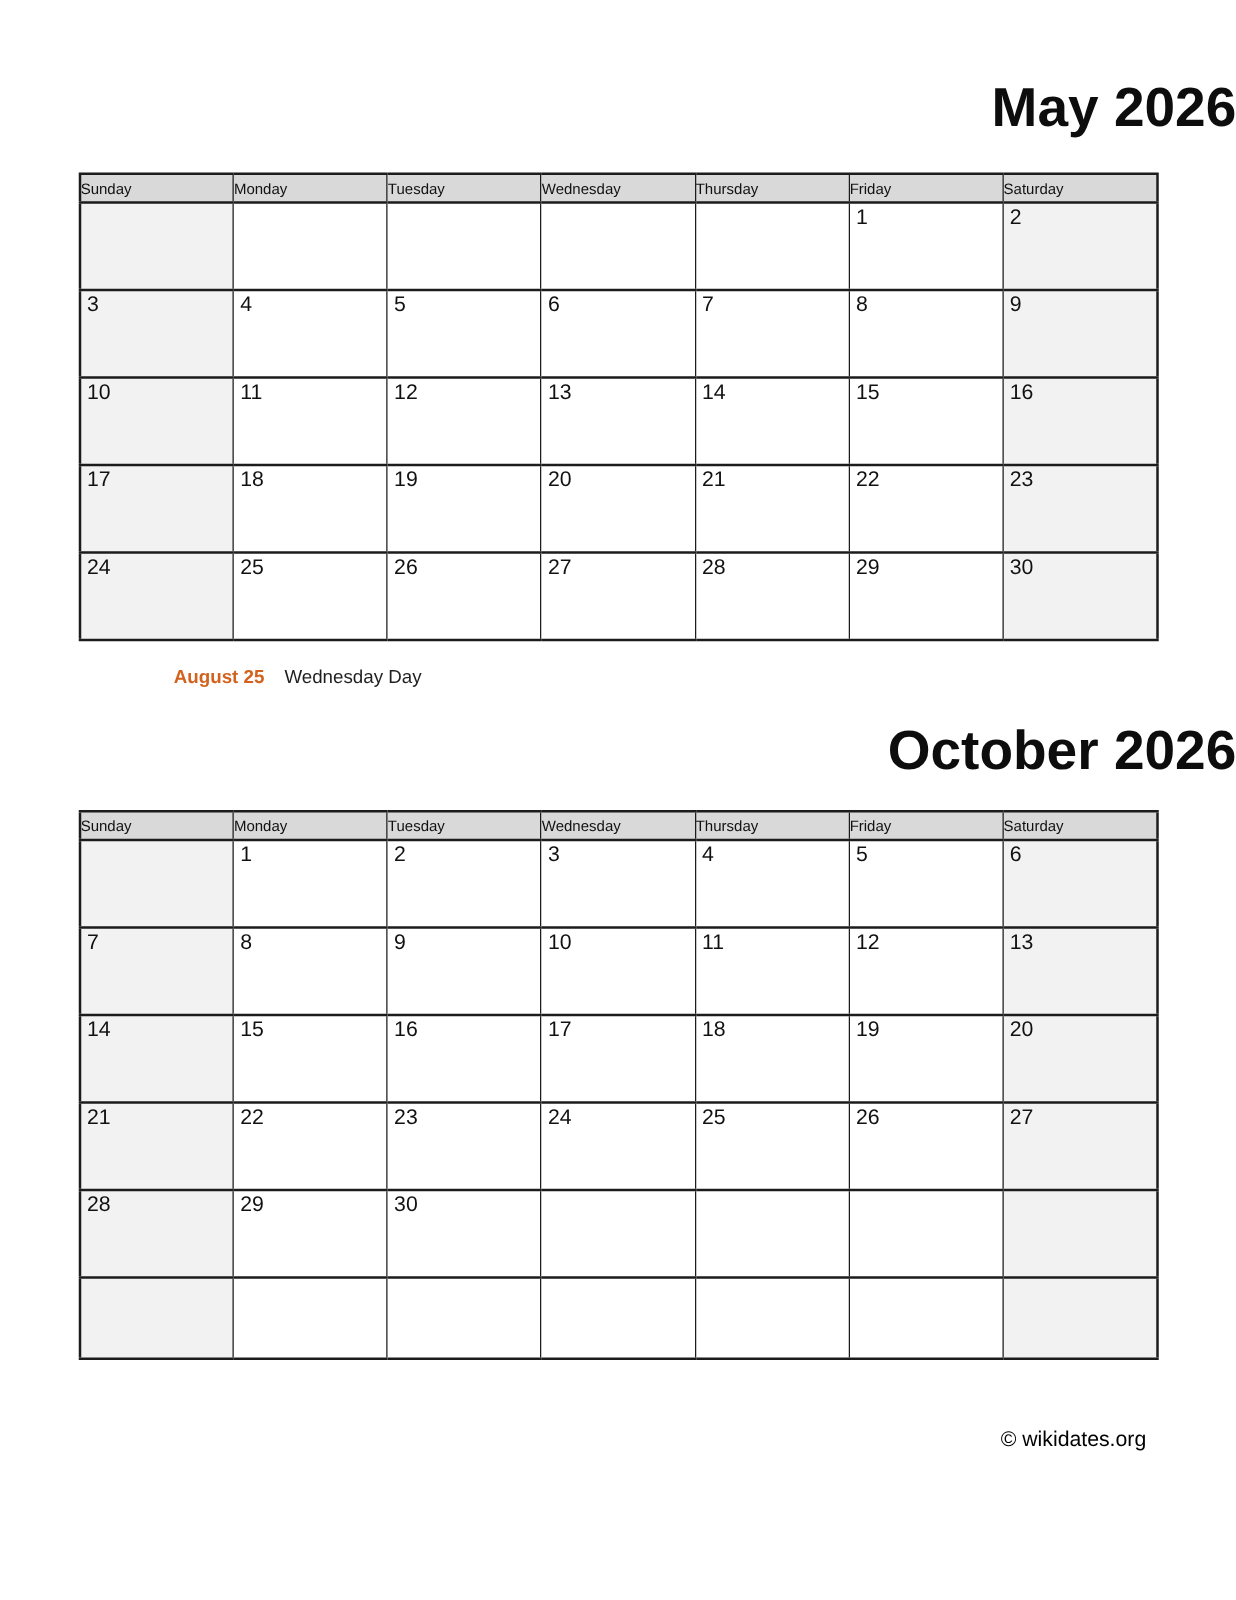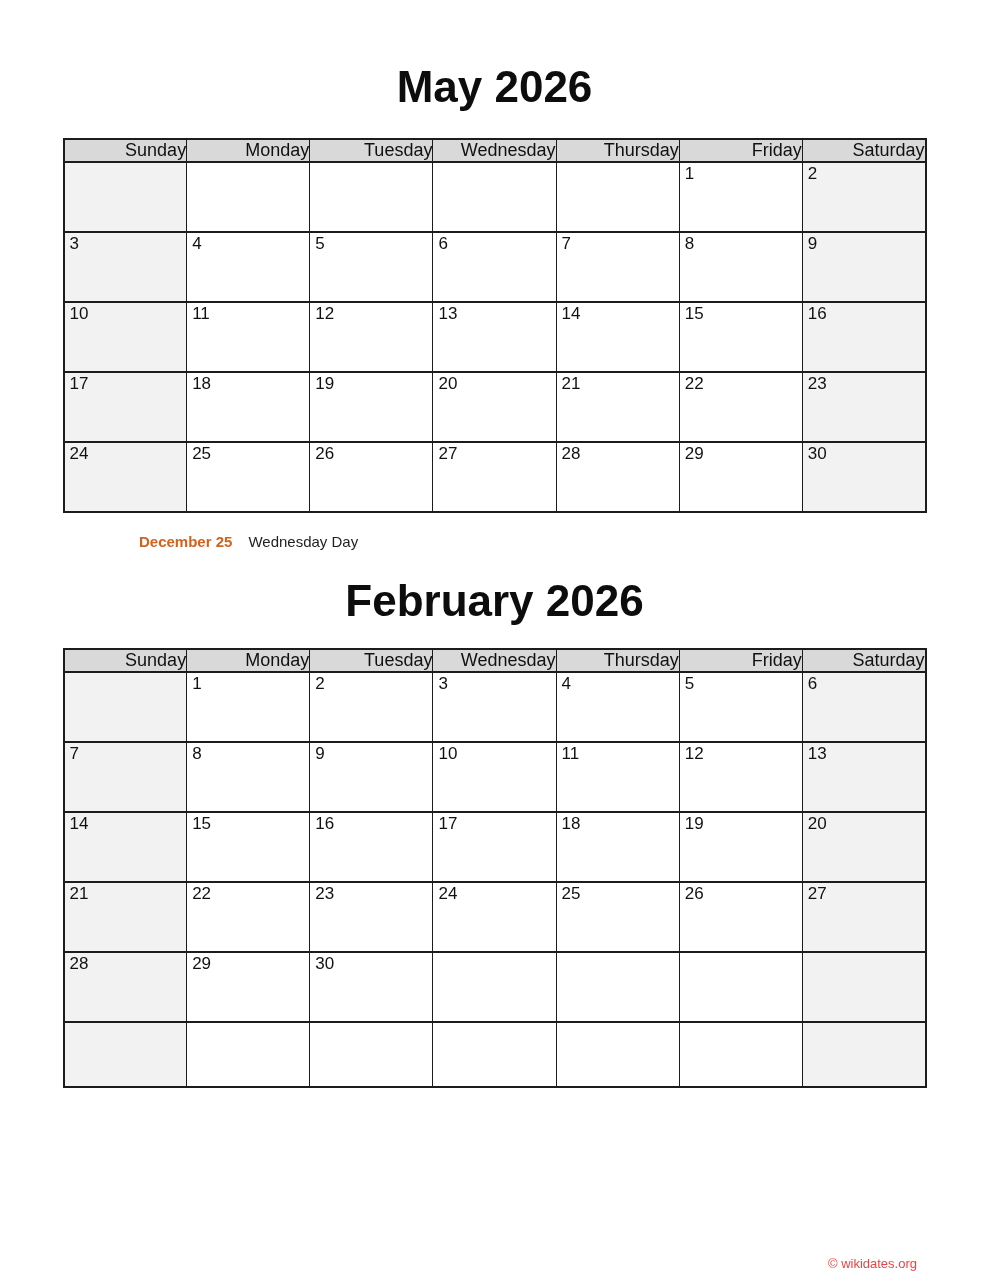--- a/index.html
+++ b/index.html
@@ -8,21 +8,21 @@
     width: 989px;
     height: 1280px;
     position: relative;
     font-family: "Liberation Sans", "DejaVu Sans", sans-serif;
     color: #000000;
     overflow: hidden;
   }
   .page { width: 989px; height: 1280px; position: relative; }
 
   .month-title {
-    text-align: center;
+    text-align: right;
     font-size: 44px;
     font-weight: 600;
     letter-spacing: 0px;
     color: #0d0d0d;
   }
   .month-title.may  { padding-top: 62px; }
   .month-title.june { padding-top: 26px; }
 
   table.calendar {
     width: 864px;
@@ -30,23 +30,23 @@
     border-collapse: collapse;
     table-layout: fixed;
     border: 2px solid #1c1c1c;
   }
   table.calendar.may  { margin-top: 26px; }
   table.calendar.june { margin-top: 22px; }
 
   table.calendar th {
     height: 23px;
     background: #d9d9d9;
-    font-size: 18px;
+    font-size: 12px;
     font-weight: 400;
-    text-align: right;
+    text-align: left;
     vertical-align: middle;
     border: 1px solid #1c1c1c;
     border-top-width: 2px;
     border-bottom-width: 2px;
     color: #111111;
   }
   table.calendar td {
     height: 70px;
     vertical-align: top;
     text-align: left;
@@ -69,24 +69,24 @@
   }
   .holiday-date {
     font-weight: 700;
     color: #d2621e;
     margin-right: 16px;
   }
   .holiday-label { color: #1f1f1f; }
 
   .footer-credit {
     position: absolute;
-    top: 1256px;
+    top: 1142px;
     right: 72px;
-    font-size: 13px;
-    color: #ef4444;
+    font-size: 17px;
+    color: #000000;
     text-decoration: none;
     cursor: pointer;
   }
 </style>
 </head>
 <body>
 
 <div class="page">
 
   <h1 class="month-title may">May 2026</h1>
@@ -146,25 +146,25 @@
           <td>26</td>
           <td>27</td>
           <td>28</td>
           <td>29</td>
           <td class="weekend">30</td>
         </tr>
       </tbody>
   </table>
 
   <div class="holiday-note">
-    <span class="holiday-date">December 25</span>
+    <span class="holiday-date">August 25</span>
     <span class="holiday-label">Wednesday Day</span>
   </div>
 
-  <h1 class="month-title june">February 2026</h1>
+  <h1 class="month-title june">October 2026</h1>
 
   <table class="calendar june">
     <thead>
         <tr>
           <th>Sunday</th>
           <th>Monday</th>
           <th>Tuesday</th>
           <th>Wednesday</th>
           <th>Thursday</th>
           <th>Friday</th>

